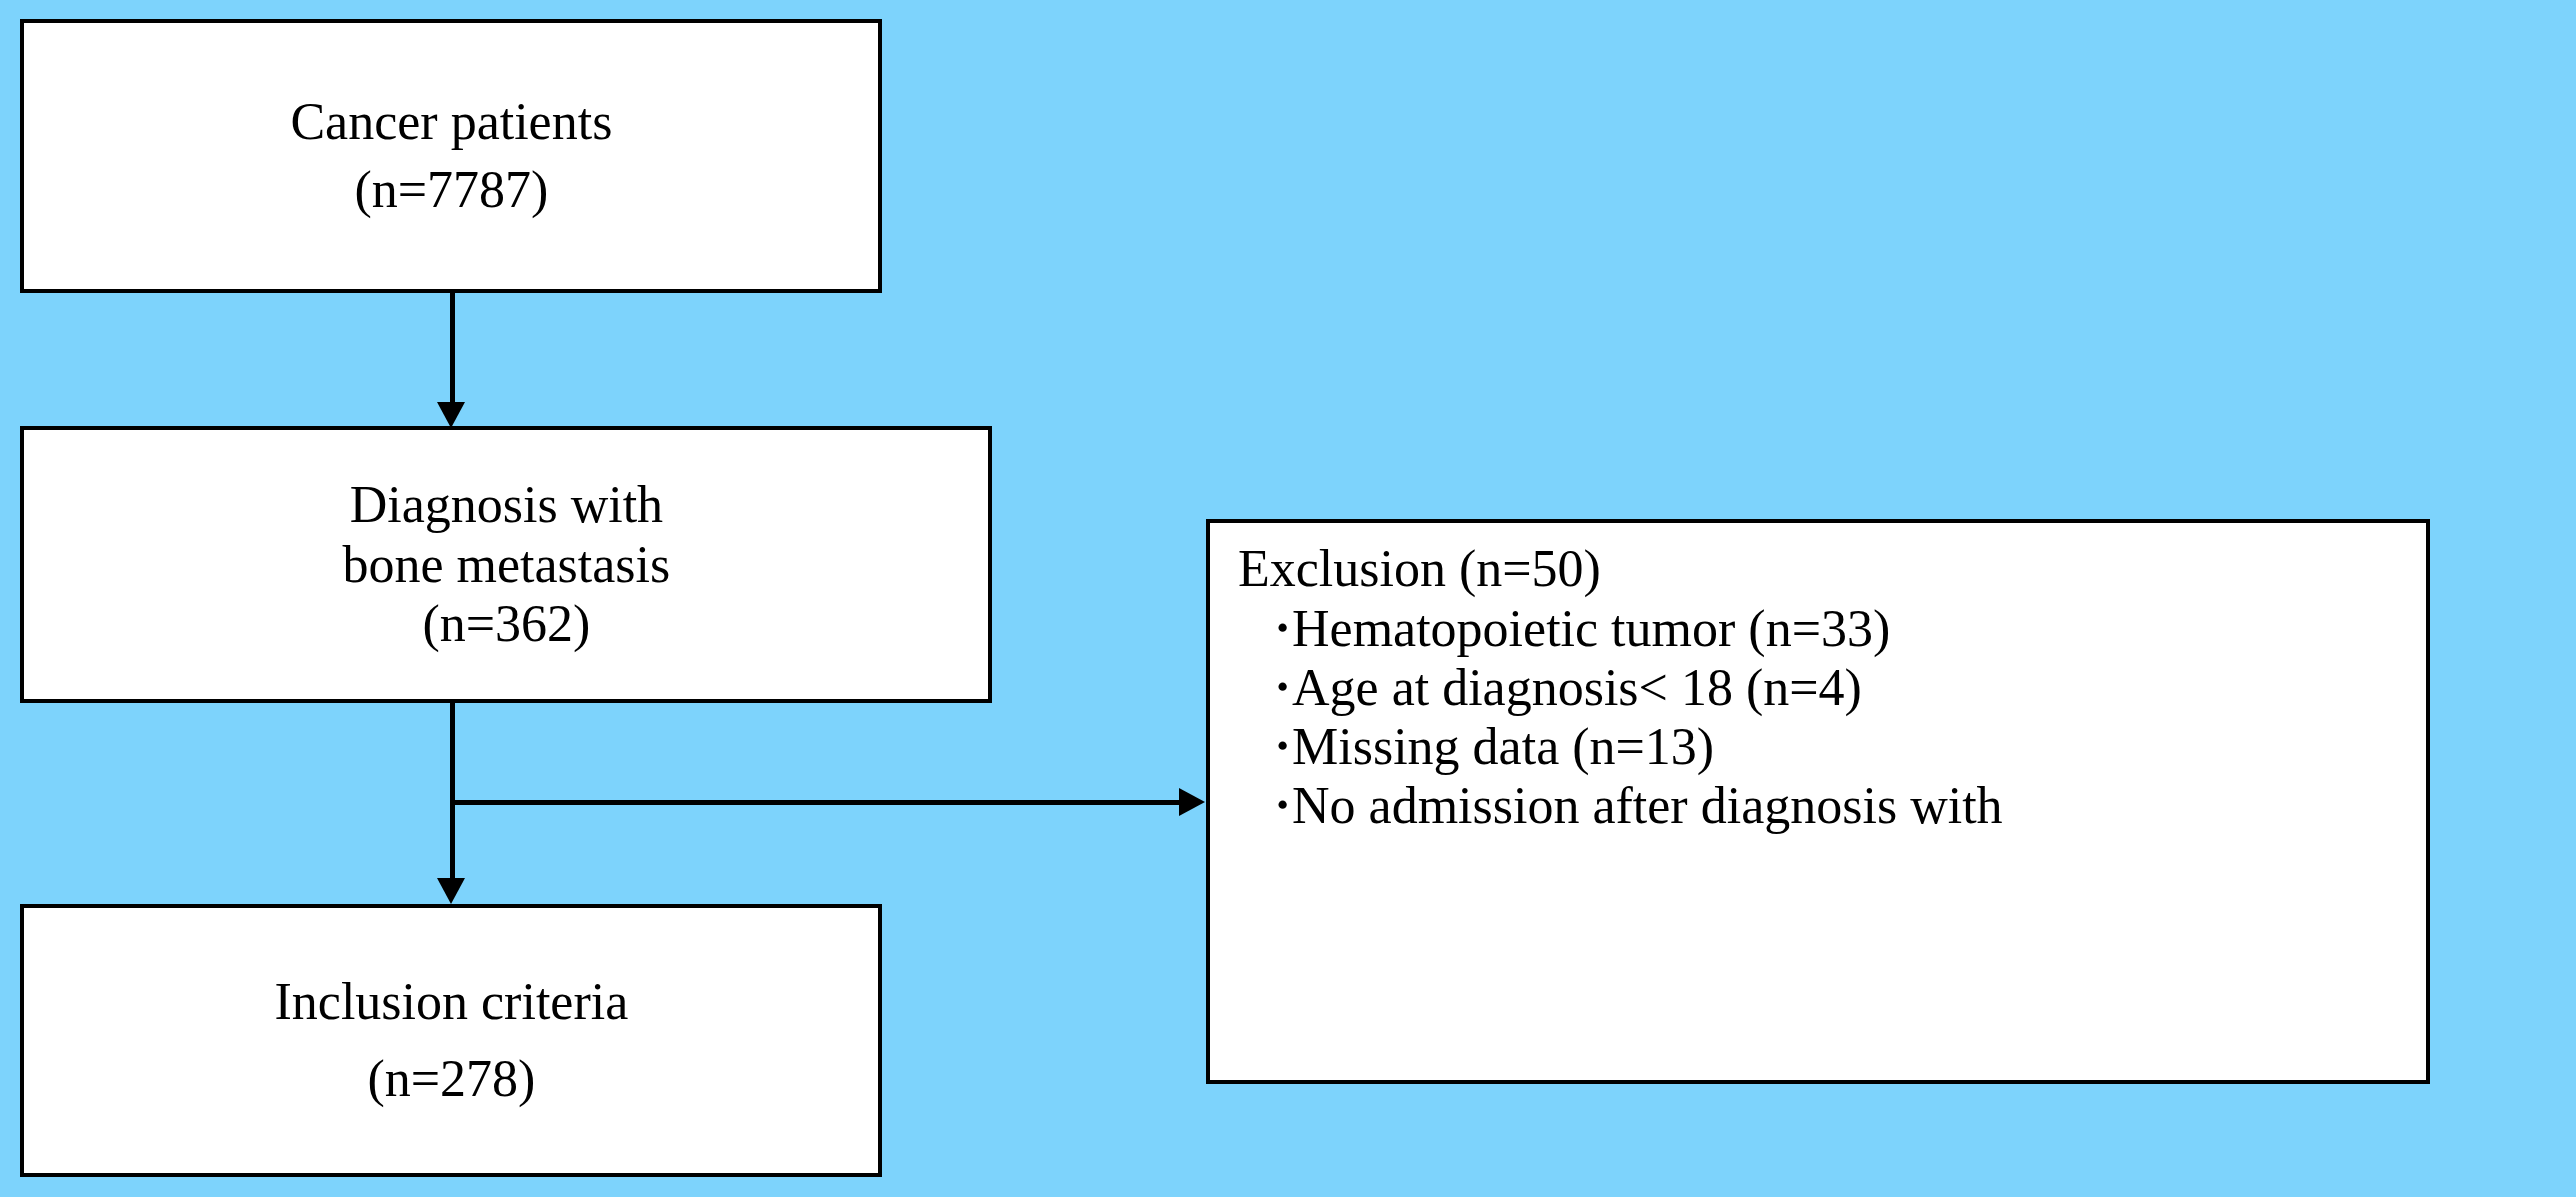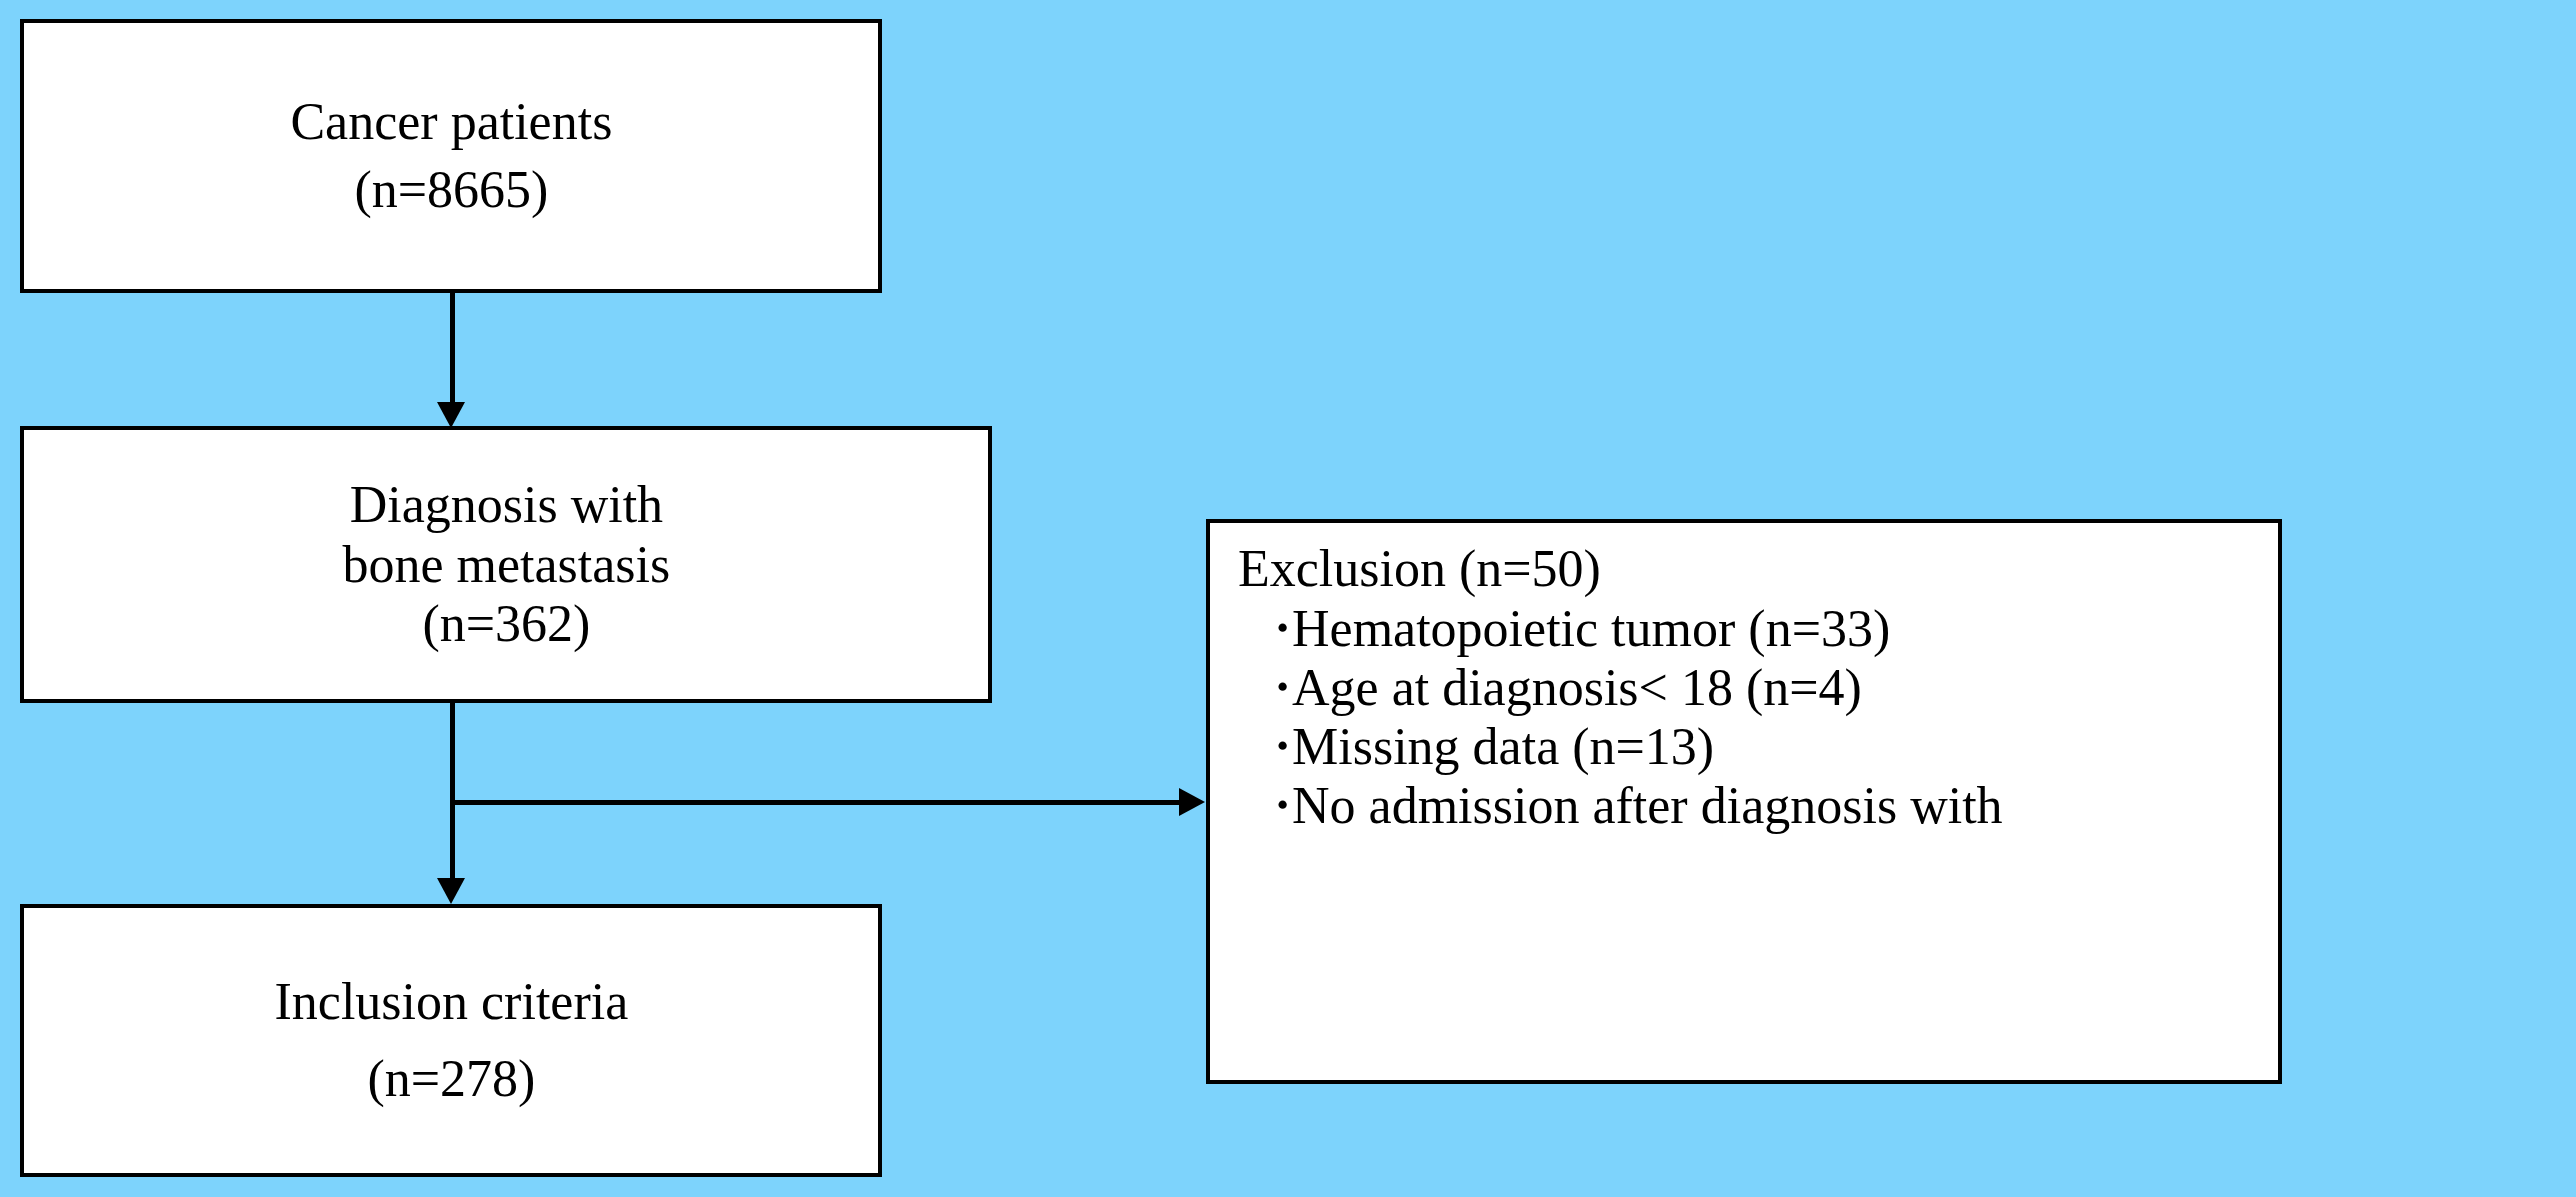--- a/index.html
+++ b/index.html
@@ -47,21 +47,21 @@
   #box-cancer-patients .line:first-child { margin-bottom: 11.4px; }
   #box-diagnosis .line { line-height: 1.15; }
   #box-inclusion .line:first-child { margin-bottom: 13px; }
 
   
   #box-exclusion {
     position: absolute;
     box-sizing: border-box;
     left: 1206px;
     top: 519px;
-    width: 1076px;
+    width: 1224px;
     height: 565px;
     border: 4.1px solid #000000;
     background: #ffffff;
     padding: 16.3px 0 0 28px;
   }
   #box-exclusion .excl-title {
     font-size: 52px;
     line-height: 1.14;
     white-space: nowrap;
   }
@@ -132,21 +132,21 @@
   #conn-branch-hline { left: 452px; top: 800px; width: 732px; }
   #conn-branch-arrow { left: 1179px; top: 788px; }
 </style>
 </head>
 <body>
 
 <div id="canvas">
 
   <div class="flow-box" id="box-cancer-patients">
     <div class="line">Cancer patients</div>
-    <div class="line">(n=8665)</div>
+    <div class="line">(n=7787)</div>
   </div>
 
   <div class="conn-vline" id="conn-1-vline"></div>
   <div class="arrow-down" id="conn-1-arrow"></div>
 
   <div class="flow-box" id="box-diagnosis">
     <div class="line">Diagnosis with</div>
     <div class="line">bone metastasis</div>
     <div class="line">(n=362)</div>
   </div>

